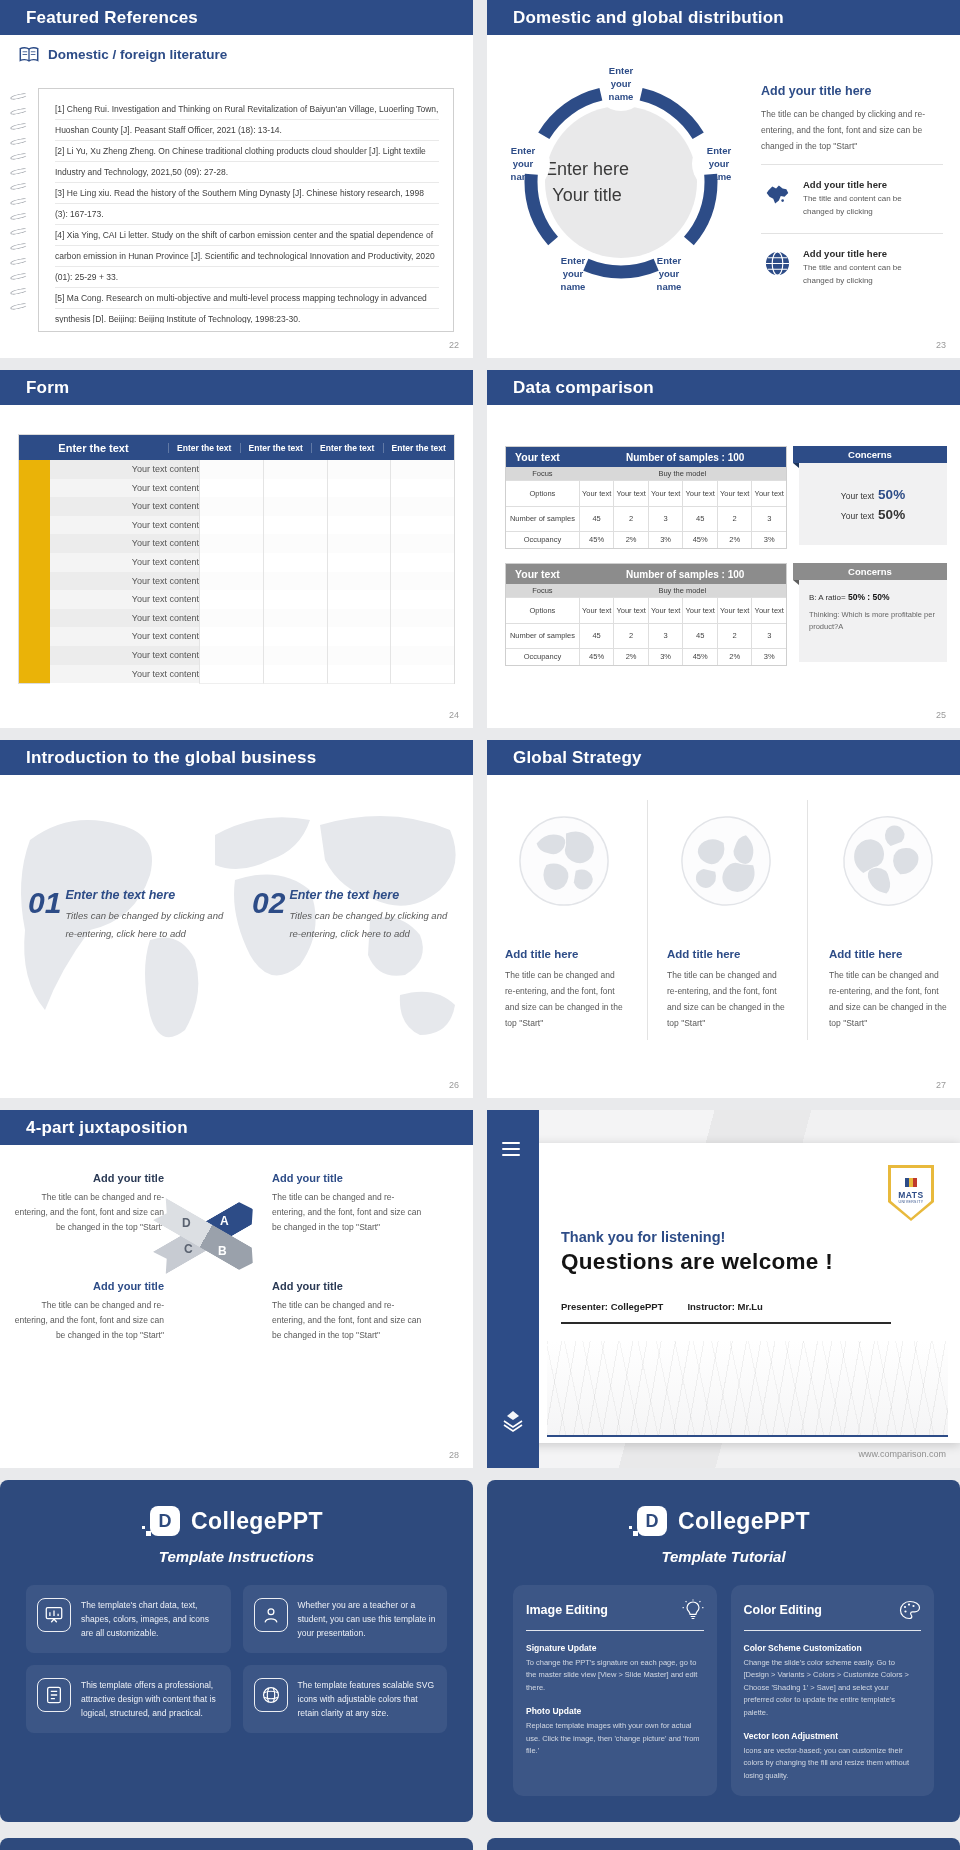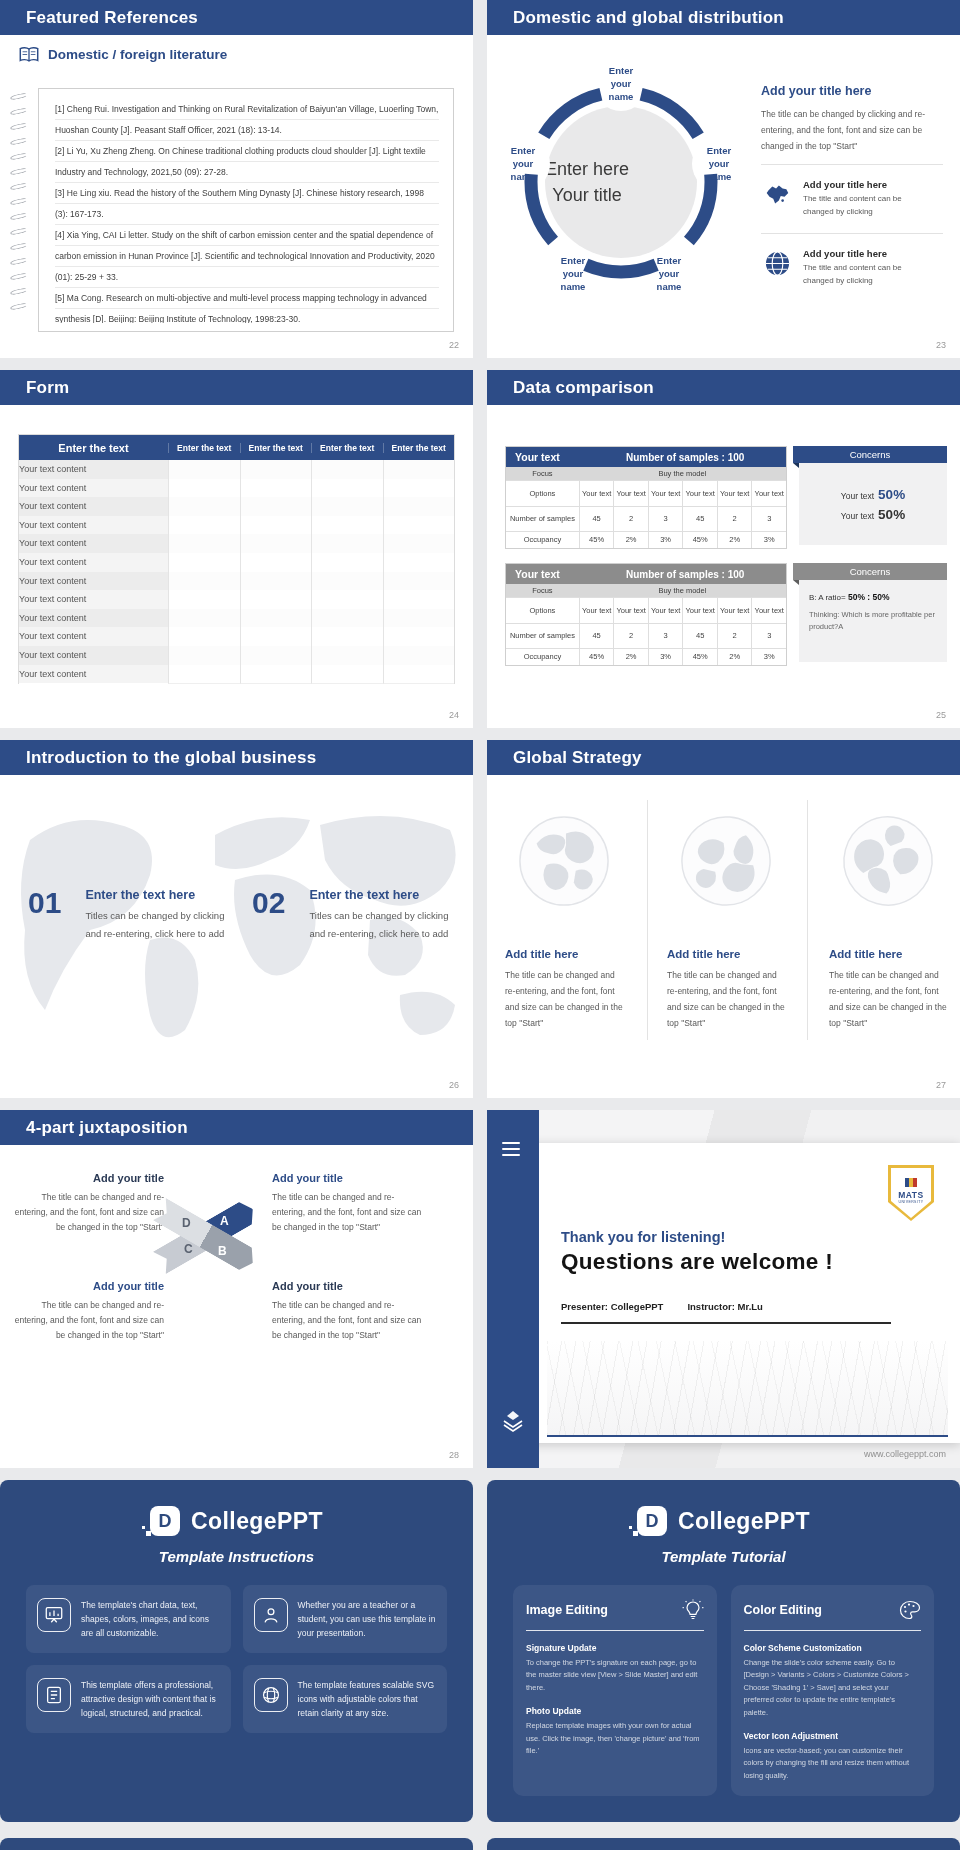--- a/index.html
+++ b/index.html
@@ -40,58 +40,58 @@
   .d-item{display:flex;gap:10px;align-items:flex-start;padding:4px 0;}
   .d-item .ic{flex:none;width:32px;display:flex;justify-content:center;padding-top:2px;}
   .d-item h4{font-size:9.5px;font-weight:bold;color:#2b2b2b;margin-bottom:3px;}
   .d-item p{font-size:8px;color:var(--body);line-height:1.6;width:128px;}
 
   
   .form-table{position:absolute;left:18px;top:64px;width:437px;border:1px solid #dcdcdc;}
   .form-head{display:grid;grid-template-columns:149px repeat(4,1fr);background:var(--primary);color:#fff;height:25px;align-items:center;text-align:center;}
   .fh0{font-size:11px;font-weight:800;}
   .fh{font-size:8.5px;font-weight:bold;border-left:1px solid rgba(255,255,255,.25);}
-  .form-row{display:grid;grid-template-columns:149px repeat(4,1fr);height:18.6px;align-items:center;text-align:left;background:#eab308;}
+  .form-row{display:grid;grid-template-columns:149px repeat(4,1fr);height:18.6px;align-items:center;text-align:right;background:#eab308;padding-left:31px;}
   .form-row .fc0{font-size:9px;color:#555;background:#ececec;height:100%;line-height:18.6px;border-bottom:1px solid #fff;}
   .form-row.alt .fc0{background:#f4f4f4;}
   .form-row .fc{height:100%;border-left:1px solid #e4e4e4;border-bottom:1px solid #efefef;background:#fcfcfc;}
   .form-row.alt .fc{background:#fff;}
 
   
   .cmp-table{position:absolute;left:18px;width:282px;border:1px solid #cfcfcf;background:#fff;}
   .cmp-0{top:76px}.cmp-1{top:193px}
   .cmp-head{display:flex;align-items:center;height:20px;background:var(--primary);color:#fff;}
   .cmp-head.gray{background:var(--gray);}
   .cmp-head .nm{width:28%;padding-left:9px;font-size:10.5px;font-weight:800;}
   .cmp-head .sm{flex:1;text-align:center;font-size:10px;font-weight:600;}
   .cmp-sub{display:grid;grid-template-columns:26% 1fr;height:13px;background:#d8d8d8;font-size:7.5px;color:#3c3c3c;align-items:center;text-align:center;}
   .cmp-row{display:grid;grid-template-columns:26% repeat(6,1fr);font-size:7.5px;color:#444;text-align:center;align-items:center;}
   .cmp-row>span{height:100%;display:flex;align-items:center;justify-content:center;border-left:1px solid #dedede;border-top:1px solid #dedede;line-height:1.25;padding:0 2px;}
   .cmp-row>span:first-child{border-left:none;}
   .r-opt{height:26px}.r-num{height:25px}.r-occ{height:17px}
   .concern{position:absolute;left:312px;width:148px;}
   .c1{top:76px}.c2{top:193px}
-  .rib{position:relative;margin-left:-6px;height:17px;color:#fff;font-size:9.5px;font-weight:normal;text-align:center;line-height:17px;}
+  .rib{position:relative;margin-left:-6px;height:17px;color:#fff;font-size:9.5px;font-weight:bold;text-align:center;line-height:17px;}
   .rib.blue{background:var(--primary);}
   .rib.gray{background:var(--gray);}
   .rib::after{content:"";position:absolute;left:0;top:100%;border-top:5px solid #1c3359;border-left:6px solid transparent;}
   .rib.gray::after{border-top-color:#5e5e5e;}
   .bodybox{background:#f1f1f2;min-height:82px;margin-left:0;}
   .c1 .bodybox{display:flex;flex-direction:column;align-items:center;justify-content:center;gap:5px;}
   .cline{display:flex;align-items:baseline;gap:4px;font-size:8.5px;color:#333;}
   .cline .big{font-size:13.5px;font-weight:bold;}
   .cline.first .big{color:var(--primary);}
   .c2 .bodybox{padding:12px 10px;}
   .c2 .ratio-line{font-size:8px;color:#333;}
   .c2 .ratio-line b{font-size:8.5px;color:#111;}
   .c2 .think{margin-top:7px;font-size:7.5px;color:#666;line-height:1.6;}
 
   
   .map-bg{position:absolute;left:0;top:40px;width:473px;height:300px;}
-  .num-item{position:absolute;display:flex;gap:24px;}
+  .num-item{position:absolute;display:flex;gap:4px;font-style:italic;}
   .ni1{left:28px;top:148px;width:200px;}
   .ni2{left:252px;top:148px;width:205px;}
   .num{font-size:30px;font-weight:800;color:var(--primary);line-height:1;}
   .num-item h4{font-size:12.5px;font-weight:800;color:var(--primary);margin-bottom:5px;}
   .num-item p{font-size:9.5px;color:var(--body);line-height:1.9;}
 
   
   .vline{position:absolute;top:60px;height:240px;width:1px;background:#e3e3e3;}
   .vl1{left:160px}.vl2{left:320px}
   .strat-col{position:absolute;top:58px;width:118px;}
@@ -615,21 +615,21 @@
           <i></i>
         </div>
       <div class="side-layers">
         <svg width="26" height="26" viewBox="0 0 26 26">
             <path d="M13,3 L19,8 L13,12 L7,8 Z" fill="#fff" opacity=".95"></path>
             <path d="M4,13 L13,19 L22,13" stroke="#fff" fill="none" stroke-width="1.6"></path>
             <path d="M4,17 L13,23 L22,17" stroke="#fff" fill="none" stroke-width="1.6"></path>
           </svg>
       </div>
     </div>
-    <span class="ty-site">www.collegeppt.com</span>
+    <span class="ty-site">www.comparison.com</span>
   </section>
 
   <section class="panel pL">
     <div class="brand-row">
       <span class="mark">D</span>
       <span class="brand-txt">CollegePPT</span>
     </div>
     <div class="panel-title">Template Instructions</div>
     <div class="inst-grid">
       <div class="inst-item">

